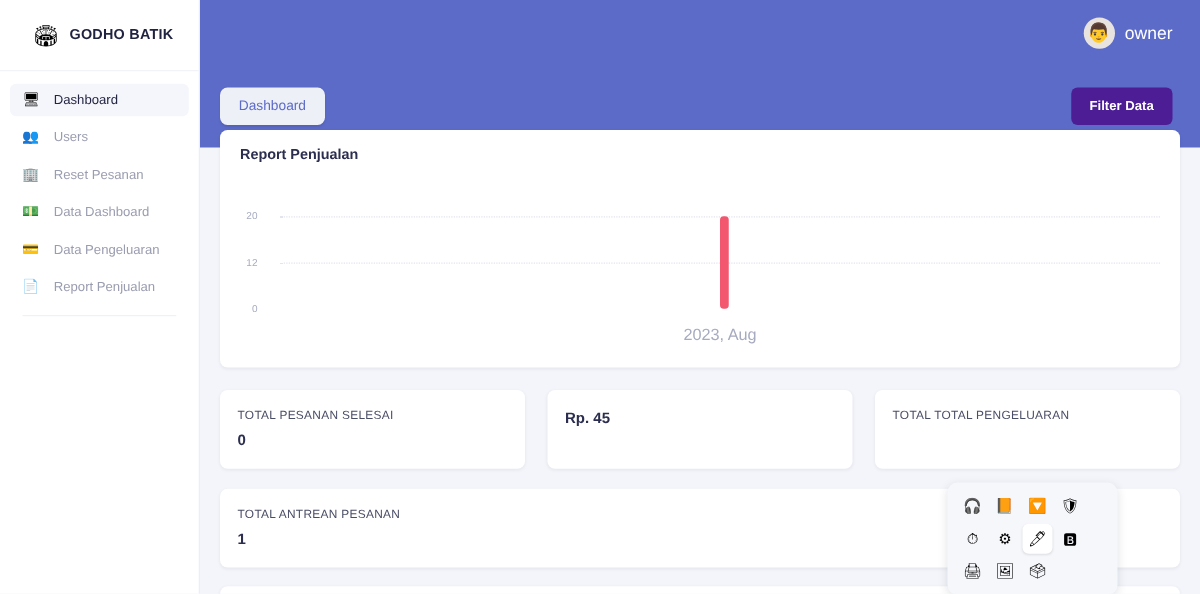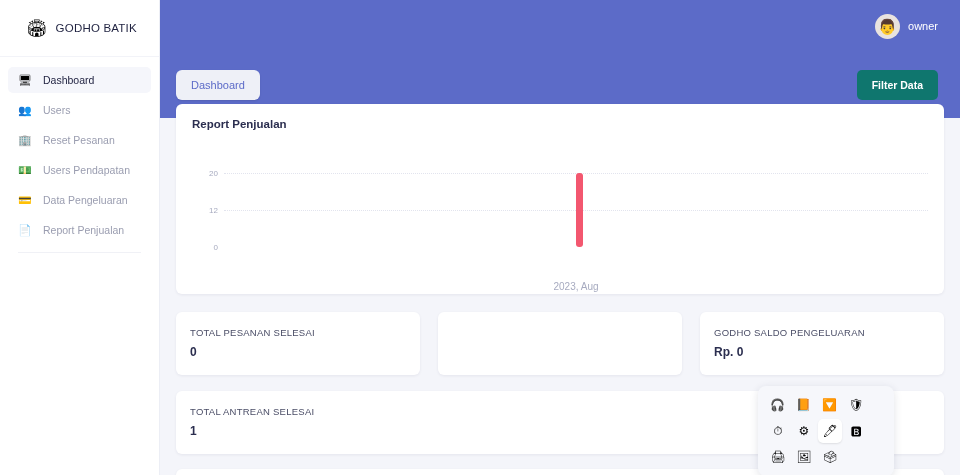--- a/index.html
+++ b/index.html
@@ -21,21 +21,21 @@
     z-index: 5;
   }
   .brand {
     height: 57px;
     display: flex; align-items: center; gap: 8px;
     padding: 0 12px 0 26px;
     border-bottom: 1px solid #f2f3f8;
   }
   .brand-logo { font-size: 17px; line-height: 1; filter: hue-rotate(60deg) saturate(1.4); }
   .brand-name {
-    font-size: 11.5px; font-weight: normal; color: #1f2240; letter-spacing: .2px;
+    font-size: 11.5px; font-weight: bold; color: #1f2240; letter-spacing: .2px;
   }
   .nav { padding: 10px 8px 0 8px; }
   .nav-item {
     display: flex; align-items: center; gap: 11px;
     height: 26px; padding: 0 10px;
     border-radius: 5px; margin-bottom: 4px;
     cursor: pointer;
   }
   .nav-item.active { background: #f5f6fb; }
   .nav-ico { width: 14px; font-size: 11px; line-height: 1; text-align: center; }
@@ -52,74 +52,73 @@
     display: flex; align-items: center; justify-content: flex-end;
     padding-right: 22px;
   }
   .user { display: flex; align-items: center; gap: 8px; }
   .avatar {
     width: 25px; height: 25px; border-radius: 50%;
     background: #e9e3df;
     display: flex; align-items: center; justify-content: center;
     font-size: 15px; line-height: 1; overflow: hidden;
   }
-  .user-name { font-size: 11px; color: #ffffff; }
+  .user-name { font-size: 14px; color: #ffffff; }
 
   .subbar {
     background: #5c6bc8;
     height: 66px;
     display: flex; align-items: center; justify-content: space-between;
     padding: 0 22px 0 16px;
   }
   .crumb-btn {
     background: #eef0f7; color: #5c6bc8;
     font-size: 11px; border: none; border-radius: 6px;
     padding: 9px 15px; cursor: pointer;
     box-shadow: 0 1px 2px rgba(0,0,0,.10);
   }
   .actions { display: flex; gap: 10px; }
   .btn {
     border: none; border-radius: 5px; cursor: pointer;
     font-size: 10.5px; font-weight: bold; padding: 9px 15px;
     color: #fff;
   }
-  .btn-dark { background: #0f766e; }
+  .btn-dark { background: #4c1d95; }
   .btn-red  { background: #f0415f; }
 
   .content {
     position: absolute; top: 104px; left: 0; right: 0; bottom: 0;
     padding: 0 16px;
   }
 
   .card {
     background: #fff; border-radius: 6px;
     box-shadow: 0 1px 3px rgba(30,35,70,.07);
   }
 
   
   .chart-card { height: 190px; padding: 14px 16px 8px 16px; position: relative; }
   .chart-title { font-size: 11.5px; font-weight: bold; color: #2b2e4f; }
   .plot { position: absolute; left: 16px; right: 16px; top: 48px; bottom: 10px; }
   .y-axis { position: absolute; left: 0; top: 0; bottom: 0; width: 30px; }
   .y-tick {
-    position: absolute; right: 4px; font-size: 8px; color: #a7abc0;
+    position: absolute; right: 16px; font-size: 8px; color: #a7abc0;
     transform: translateY(-50%);
   }
   .grid-line {
     position: absolute; left: 32px; right: 0;
     border-top: 1px dotted #e2e4ee; height: 0;
   }
   .bar {
     position: absolute; width: 7px; border-radius: 3px;
     background: #f3576f;
   }
   .x-tick {
-    position: absolute; font-size: 10px; color: #a7abc0;
+    position: absolute; font-size: 13px; color: #a7abc0;
     transform: translateX(-50%);
-    margin-top: 21px;
   }
 
   
   .stats-row { display: flex; gap: 18px; margin-top: 18px; }
   .stat-card { flex: 1; padding: 15px 14px 16px 14px; }
   .stat-label {
     font-size: 9.5px; color: #4a4d66; letter-spacing: .25px; margin-bottom: 7px;
   }
   .stat-value { font-size: 12px; font-weight: bold; color: #2b2e4f; }
   .stats-row-2 { margin-top: 16px; }
@@ -159,21 +158,21 @@
       <div class="nav-item">
         <span class="nav-ico">👥</span>
         <span class="nav-label">Users</span>
       </div>
       <div class="nav-item">
         <span class="nav-ico">🏢</span>
         <span class="nav-label">Reset Pesanan</span>
       </div>
       <div class="nav-item">
         <span class="nav-ico">💵</span>
-        <span class="nav-label">Users Pendapatan</span>
+        <span class="nav-label">Data Dashboard</span>
       </div>
       <div class="nav-item">
         <span class="nav-ico">💳</span>
         <span class="nav-label">Data Pengeluaran</span>
       </div>
       <div class="nav-item">
         <span class="nav-ico">📄</span>
         <span class="nav-label">Report Penjualan</span>
       </div>
       <div class="nav-divider"></div>
@@ -212,30 +211,30 @@
           <span class="x-tick" style="left:calc(32px + (100% - 32px) * 0.50); top:82%">2023, Aug</span>
         </div>
       </div>
 
       <div class="stats-row">
         <div class="card stat-card">
           <div class="stat-label">TOTAL PESANAN SELESAI</div>
           <div class="stat-value">0</div>
         </div>
         <div class="card stat-card">
-        </div>
-        <div class="card stat-card">
-          <div class="stat-label">GODHO SALDO PENGELUARAN</div>
-          <div class="stat-value">Rp. 0</div>
+          <div class="stat-value">Rp. 45</div>
+        </div>
+        <div class="card stat-card">
+          <div class="stat-label">TOTAL TOTAL PENGELUARAN</div>
         </div>
       </div>
 
       <div class="stats-row stats-row-2">
         <div class="card stat-card">
-          <div class="stat-label">TOTAL ANTREAN SELESAI</div>
+          <div class="stat-label">TOTAL ANTREAN PESANAN</div>
           <div class="stat-value">1</div>
         </div>
       </div>
 
       <div class="card bottom-card"></div>
 
     </div>
   </section>
 
   <div class="tray">

